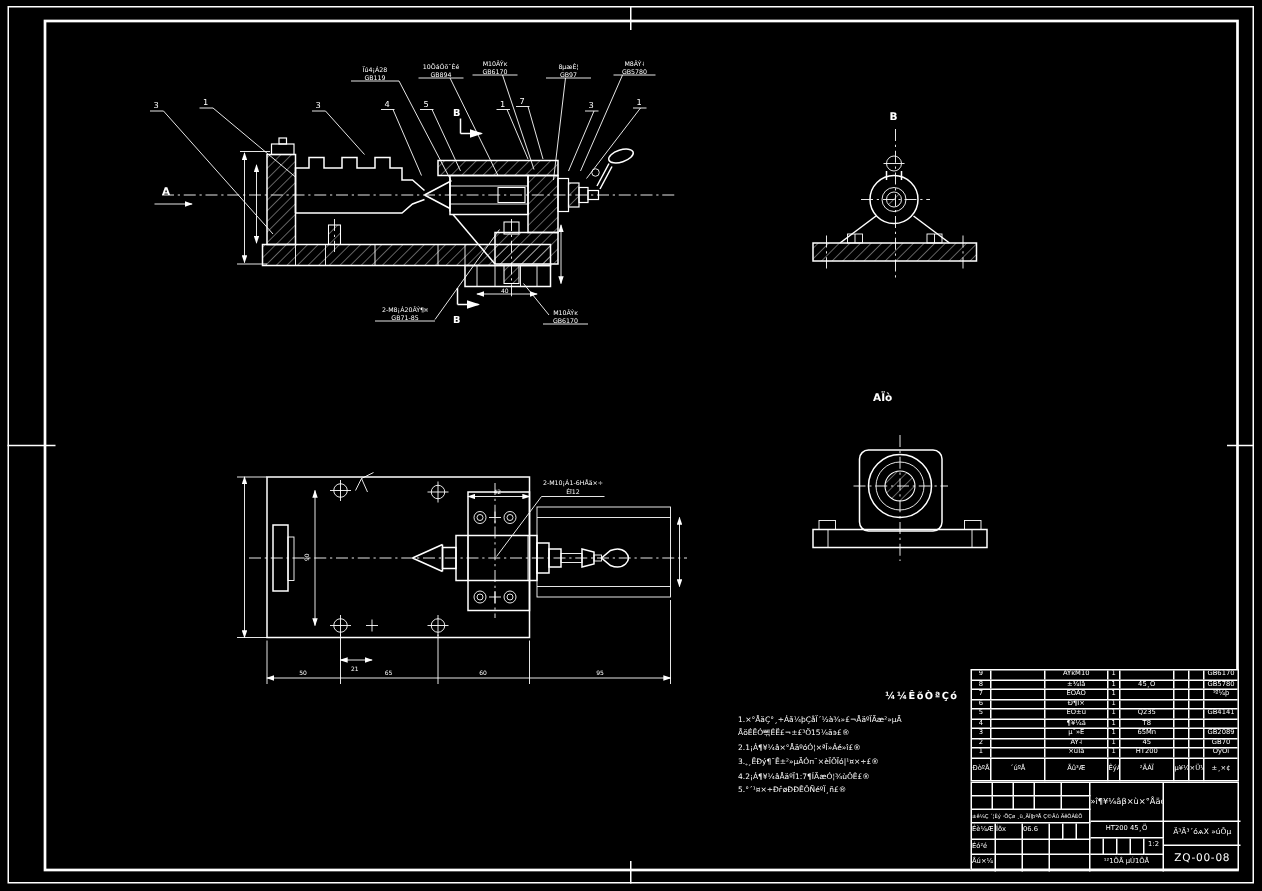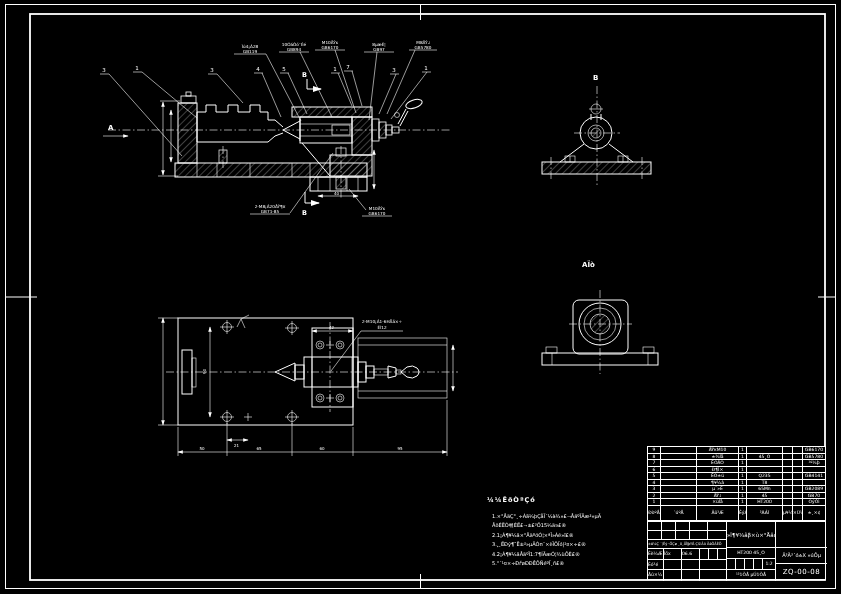--- a/index.html
+++ b/index.html
@@ -23,21 +23,21 @@
   .c5{width:10px}.c6{width:10px}.c7{width:22px;flex:1}
   .hdr{height:15px!important;}
   .hdr>span{font-size:4.5px;line-height:14px;}
   .cell{position:absolute;box-sizing:border-box;border-right:1px solid #fff;border-bottom:1px solid #fff;
         overflow:hidden;white-space:nowrap;color:#fff;}
   .t35{font-size:3.5px;line-height:8px;}
   .t45{font-size:4.5px;line-height:9px;}
   .t5{font-size:5px;line-height:10px;}
   .t55{font-size:5.5px;}
   .notes{position:absolute;left:487px;top:460px;width:152px;color:#fff;}
-  .notes .nt{font-size:6.5px;font-weight:bold;text-align:left;letter-spacing:1px;margin-top:36px;}
+  .notes .nt{font-size:6.5px;font-weight:bold;text-align:right;letter-spacing:1px;}
   .notes .nl{font-size:5px;line-height:9.4px;padding-left:5px;white-space:nowrap;overflow:hidden;}
 </style>
 </head>
 <body>
 
 <div class="sheet">
 
 <svg width="841" height="594" viewBox="0 0 841 594">
   <defs>
     <pattern id="h" patternUnits="userSpaceOnUse" width="5" height="5" patternTransform="rotate(45)">

